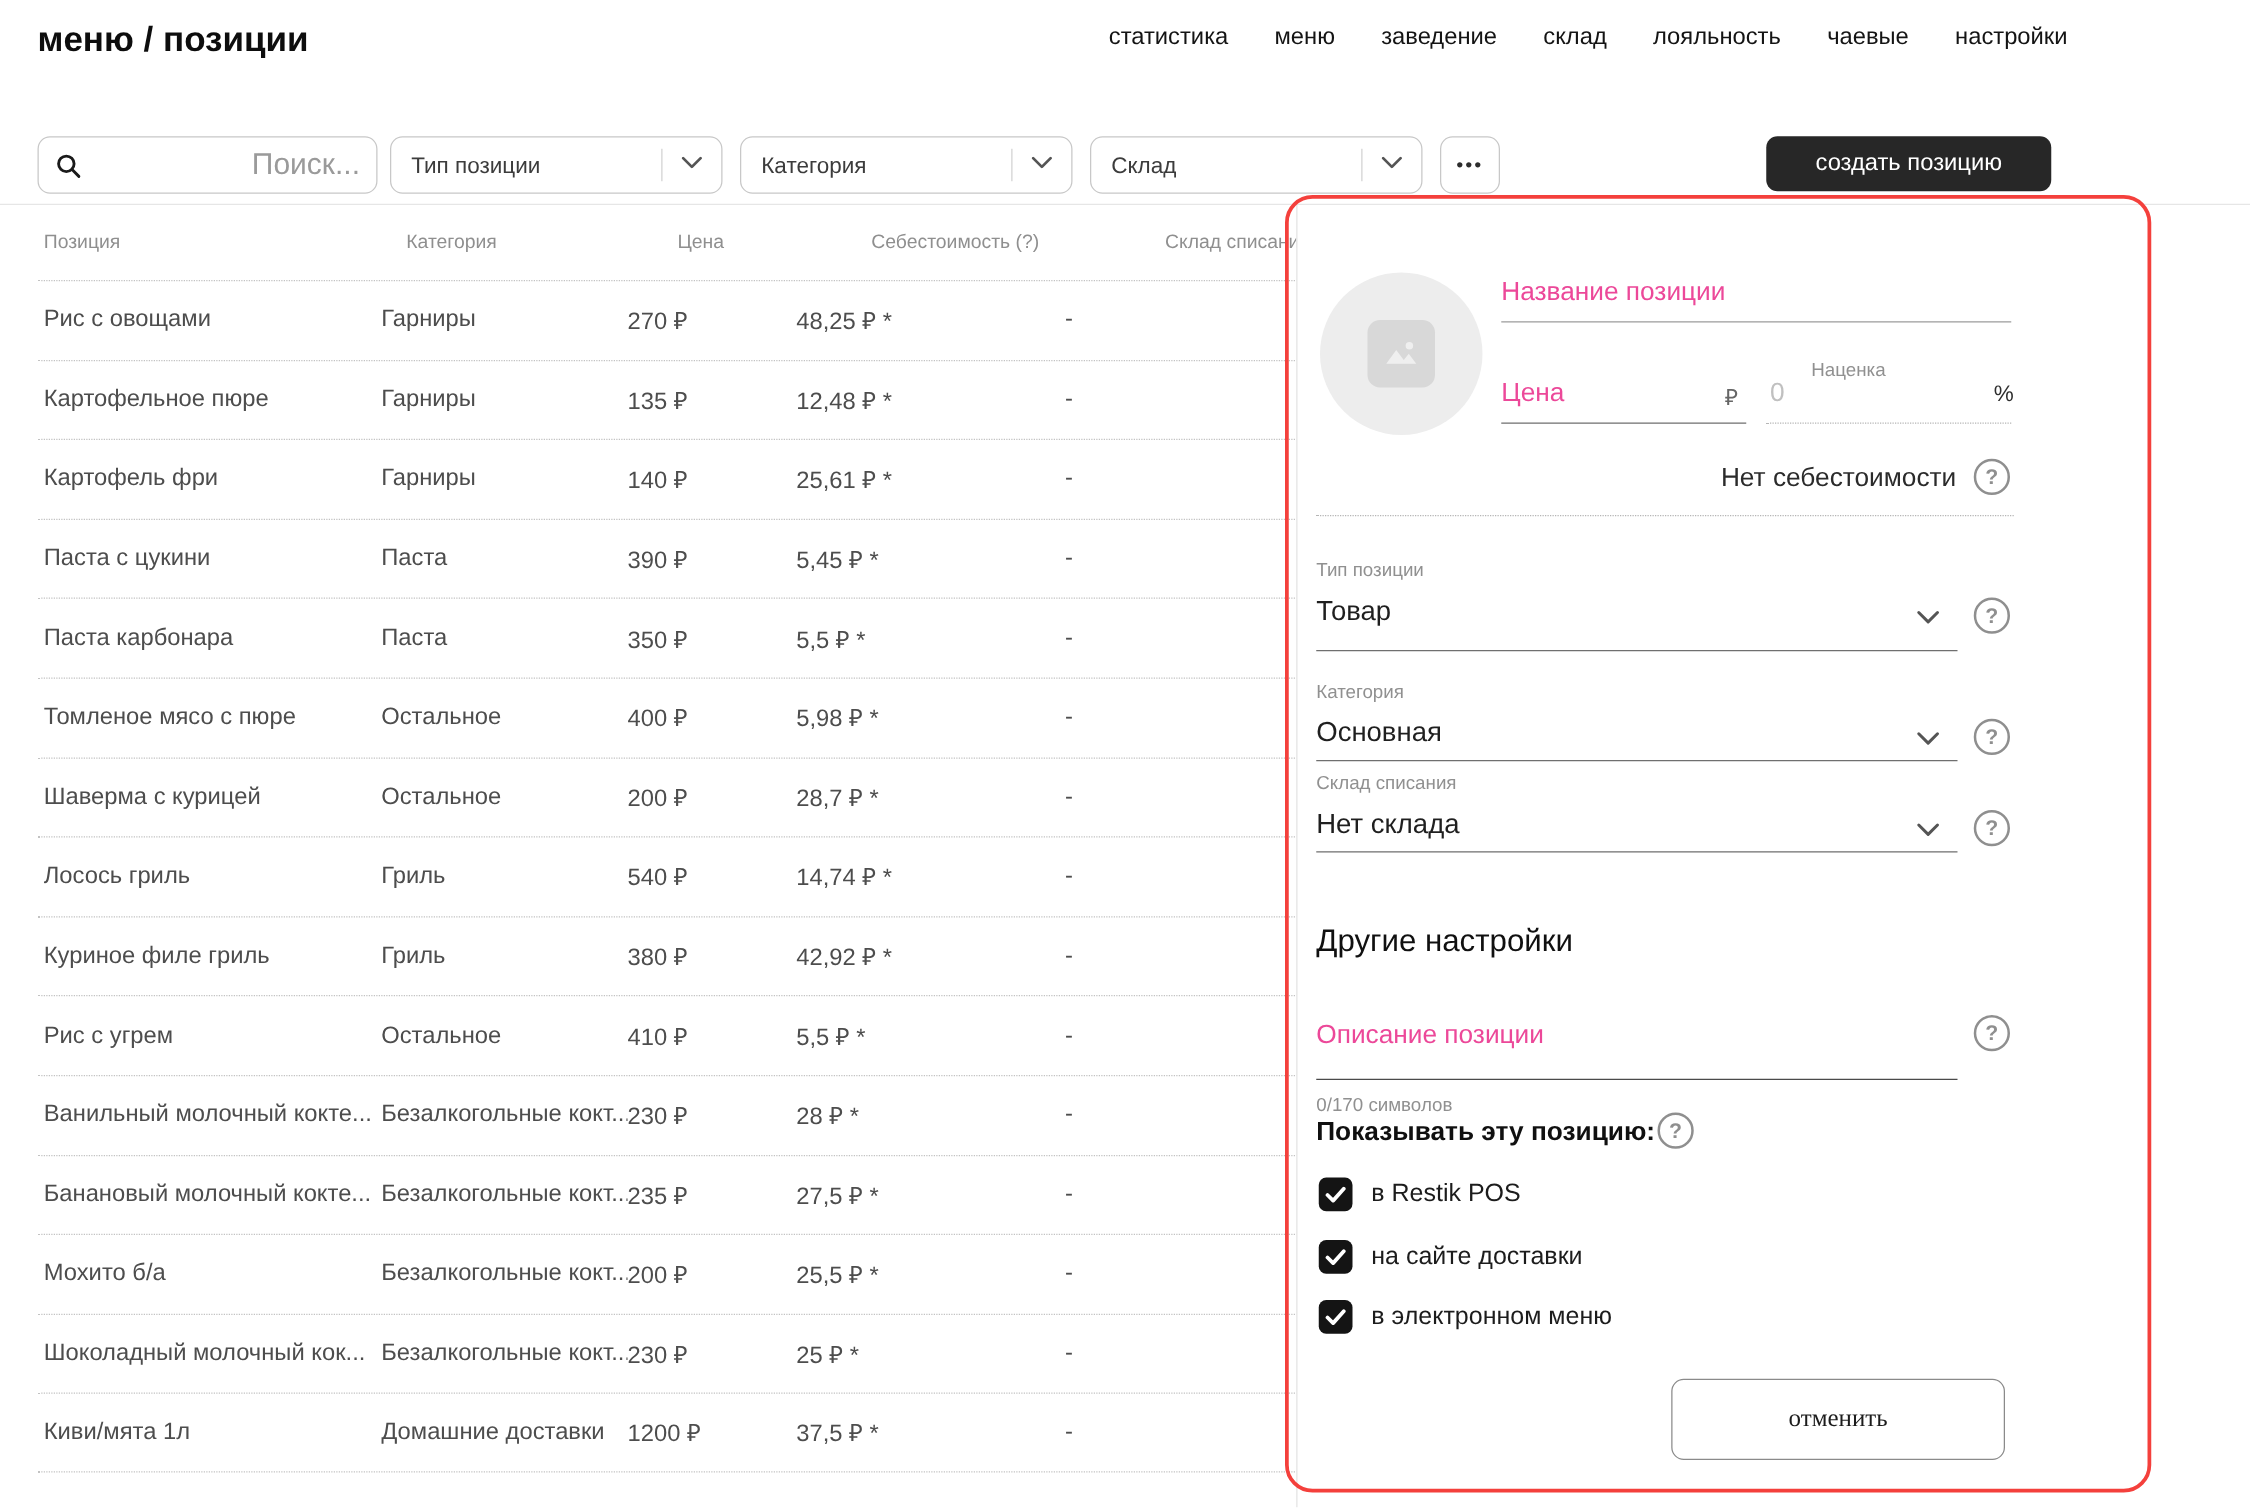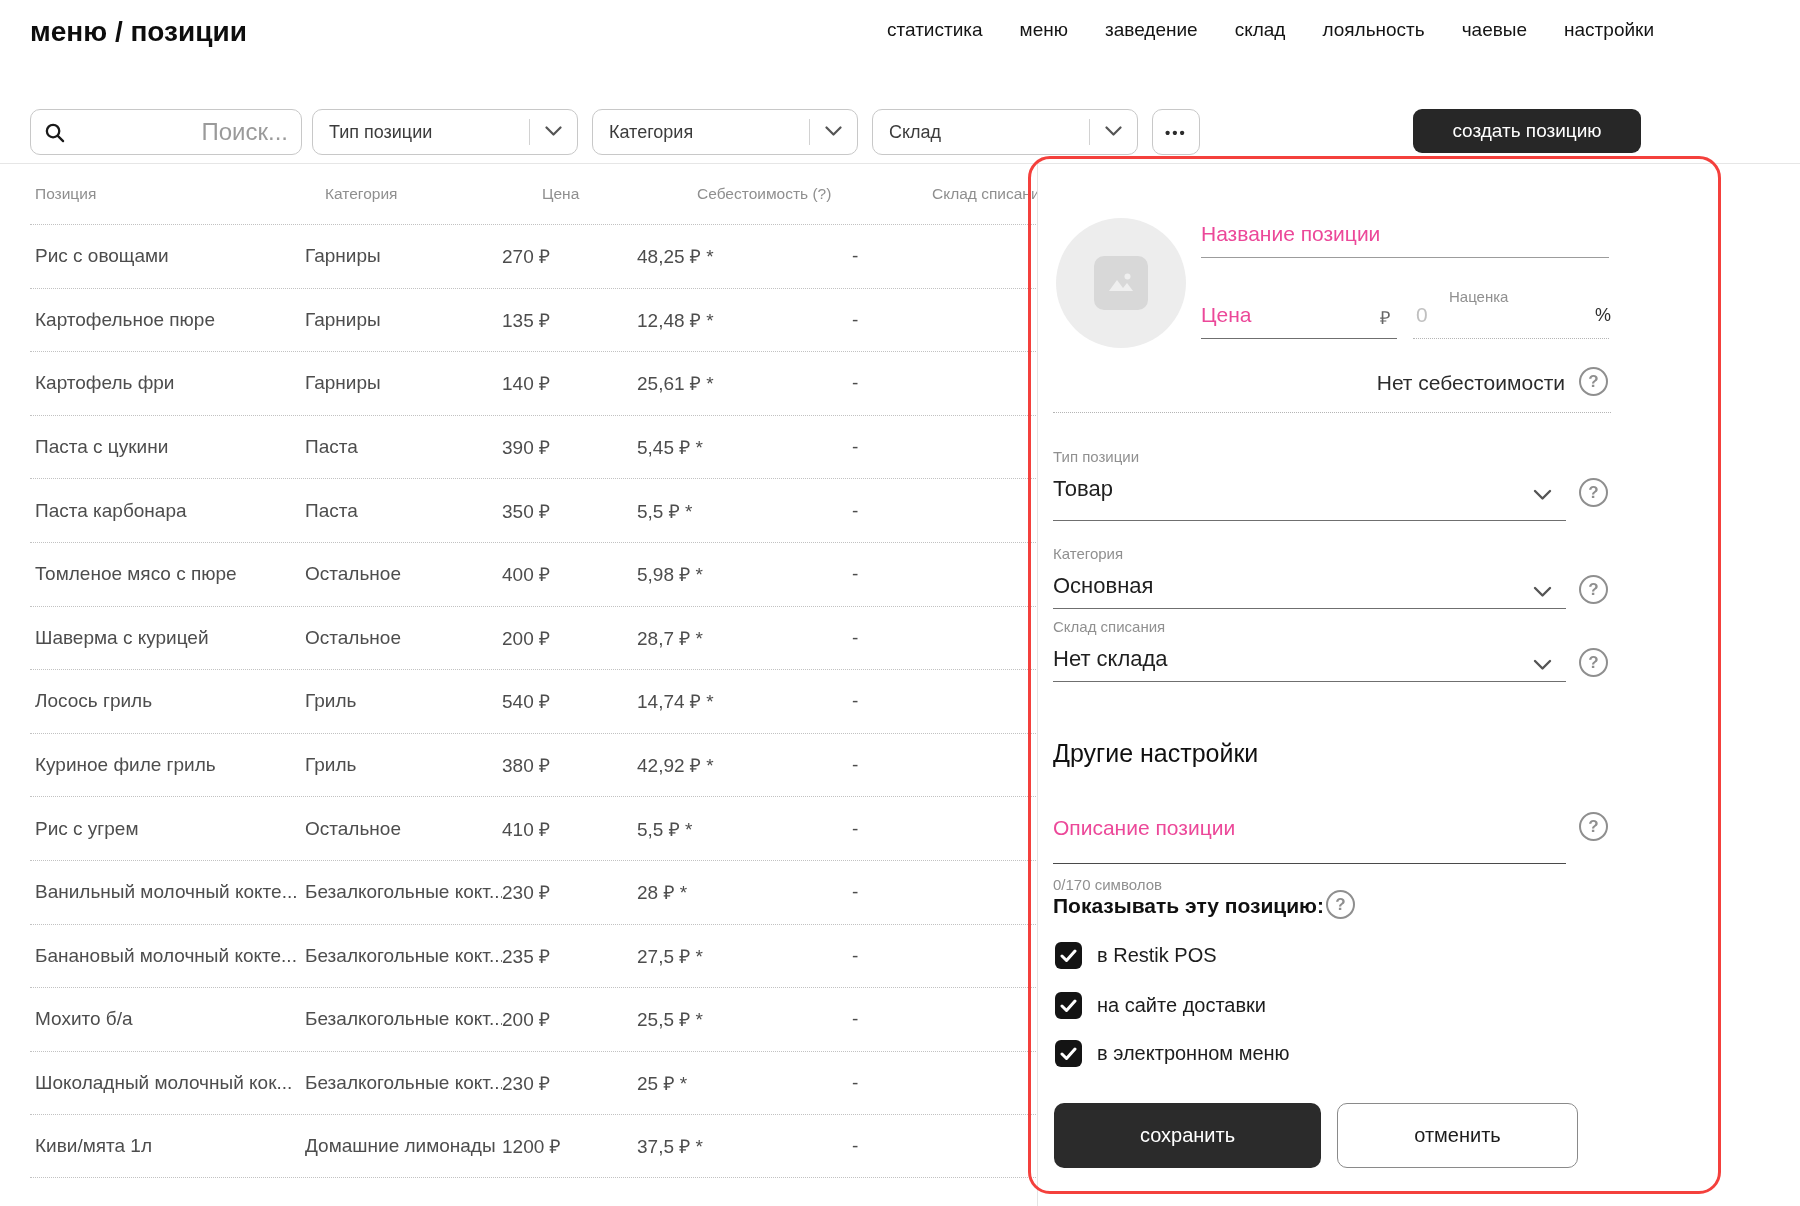--- a/index.html
+++ b/index.html
@@ -57,22 +57,22 @@
 
   .section-title { font-size:25px; font-weight:400; color:#101010; white-space:nowrap; }
   .show-title { font-size:21px; font-weight:700; color:#101010; white-space:nowrap; }
 
   .cbrow { left:17px; display:flex; align-items:center; gap:15px; cursor:pointer; }
   .cbx { width:27px; height:27px; background:#141414; border-radius:6px; display:flex; align-items:center; justify-content:center; }
   .cblabel { font-size:20px; color:#1c1c1c; white-space:nowrap; }
 
   .savebtn { left:16px; top:939px; width:267px; height:65px; background:#2b2b2b; color:#fff; border:none;
     border-radius:10px; font-size:20px; font-family:inherit; cursor:pointer; }
-  .cancelbtn { left:299px; top:939px; width:241px; height:65px; background:#fff; color:#1c1c1c;
-    border:1.5px solid #8a8a8a; border-radius:10px; font-size:20px; font-family:Liberation Sans, sans-serif; cursor:pointer; }
+  .cancelbtn { left:299px; top:939px; width:267px; height:65px; background:#fff; color:#1c1c1c;
+    border:1.5px solid #8a8a8a; border-radius:10px; font-size:20px; font-family:Liberation Serif, serif; cursor:pointer; }
 
   .red-annot { position:absolute; left:1028px; top:156px; width:693px; height:1038px;
     border:3px solid #f4403c; border-radius:22px; pointer-events:none; z-index:20; }
 </style>
 </head>
 <body>
 
 <div class="breadcrumb">меню / позиции</div>
 
 <nav class="topnav">
@@ -226,21 +226,21 @@
   </div>
   <div class="trow">
     <span class="tcell">Шоколадный молочный кок...</span>
       <span class="tcell">Безалкогольные кокт...</span>
       <span class="tcell">230 ₽</span>
       <span class="tcell">25 ₽ *</span>
       <span class="tcell">-</span>
   </div>
   <div class="trow">
     <span class="tcell">Киви/мята 1л</span>
-      <span class="tcell">Домашние лимонады</span>
+      <span class="tcell">Домашние доставки</span>
       <span class="tcell">1200 ₽</span>
       <span class="tcell">37,5 ₽ *</span>
       <span class="tcell">-</span>
   </div>
 </div>
 
 <div class="panel">
 
   <div class="abs avatar">
     <div class="imgph">
@@ -320,17 +320,16 @@
   </div>
   <div class="abs cbrow" style="top:876px;">
     <span class="cbx">
         <svg width="17" height="14" viewBox="0 0 17 14">
           <polyline points="2,7 6.5,11.5 15,2" fill="none" stroke="#fff" stroke-width="3" stroke-linecap="round" stroke-linejoin="round"></polyline>
         </svg>
       </span>
     <span class="cblabel">в электронном меню</span>
   </div>
 
-  <button class="abs savebtn">сохранить</button>
   <button class="abs cancelbtn">отменить</button>
 </div>
 
 <div class="red-annot"></div>
 
 </body></html>

